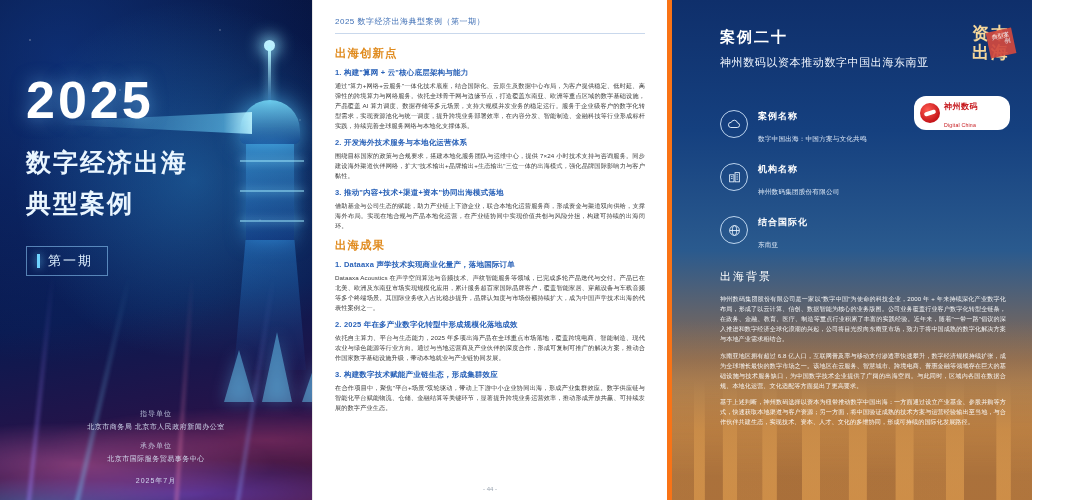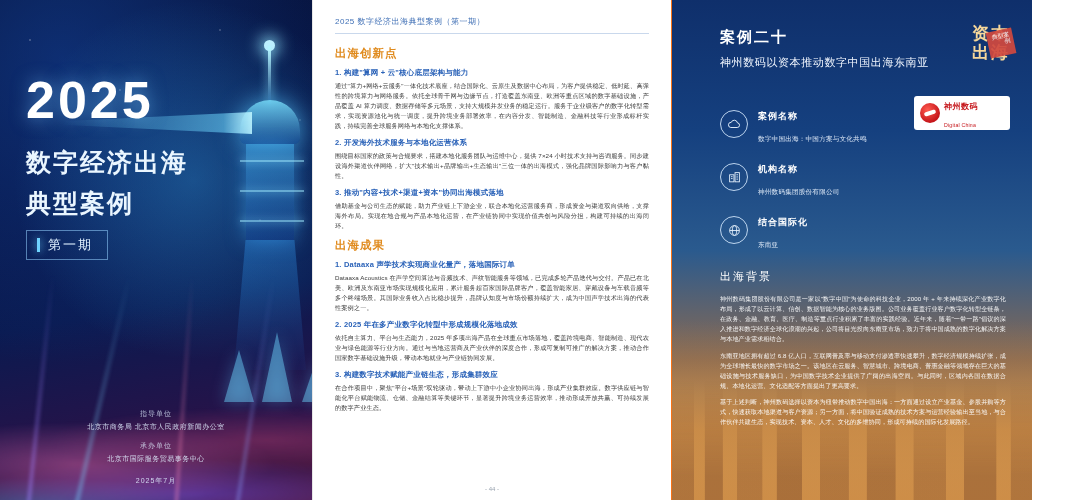--- a/index.html
+++ b/index.html
@@ -168,21 +168,21 @@
     color: #eaf6ff;
   }
   .cover-title2 {
     margin-top: 8px;
     font-size: 25px;
     font-weight: bold;
     letter-spacing: 2px;
     color: #eaf6ff;
   }
   .cover-issue {
-    margin-top: 10px;
+    margin-top: 26px;
     display: inline-flex;
     align-items: center;
     gap: 8px;
     padding: 5px 14px 5px 10px;
     border: 1px solid rgba(150,210,255,0.55);
     color: #dff0ff;
     font-size: 13px;
     letter-spacing: 2px;
   }
   .cover-issue .bar {
@@ -204,21 +204,21 @@
 
   
   .textpage {
     position: relative;
     width: 360px;
     height: 500px;
     background: #ffffff;
     padding: 16px 22px 10px 22px;
     box-sizing: border-box;
     border-left: 1px solid #e6e6e6;
-    border-right: 1px solid #f97316;
+    border-right: 5px solid #f97316;
   }
   .tp-header {
     font-size: 8px;
     color: #3f6fb5;
     letter-spacing: .5px;
     padding-bottom: 6px;
     border-bottom: 1px solid #c9d8ec;
     margin-bottom: 12px;
   }
   .tp-h1 {
@@ -330,21 +330,21 @@
     transform: rotate(-12deg);
     opacity: .92;
   }
   .logo-box {
     position: absolute;
     right: 22px;
     top: 96px;
     width: 96px;
     height: 34px;
     background: #ffffff;
-    border-radius: 3px;
+    border-radius: 12px;
     display: flex;
     align-items: center;
     gap: 4px;
     padding: 0 6px;
     box-sizing: border-box;
     z-index: 5;
   }
   .logo-box .mark {
     width: 20px; height: 20px;
     border-radius: 50%;

